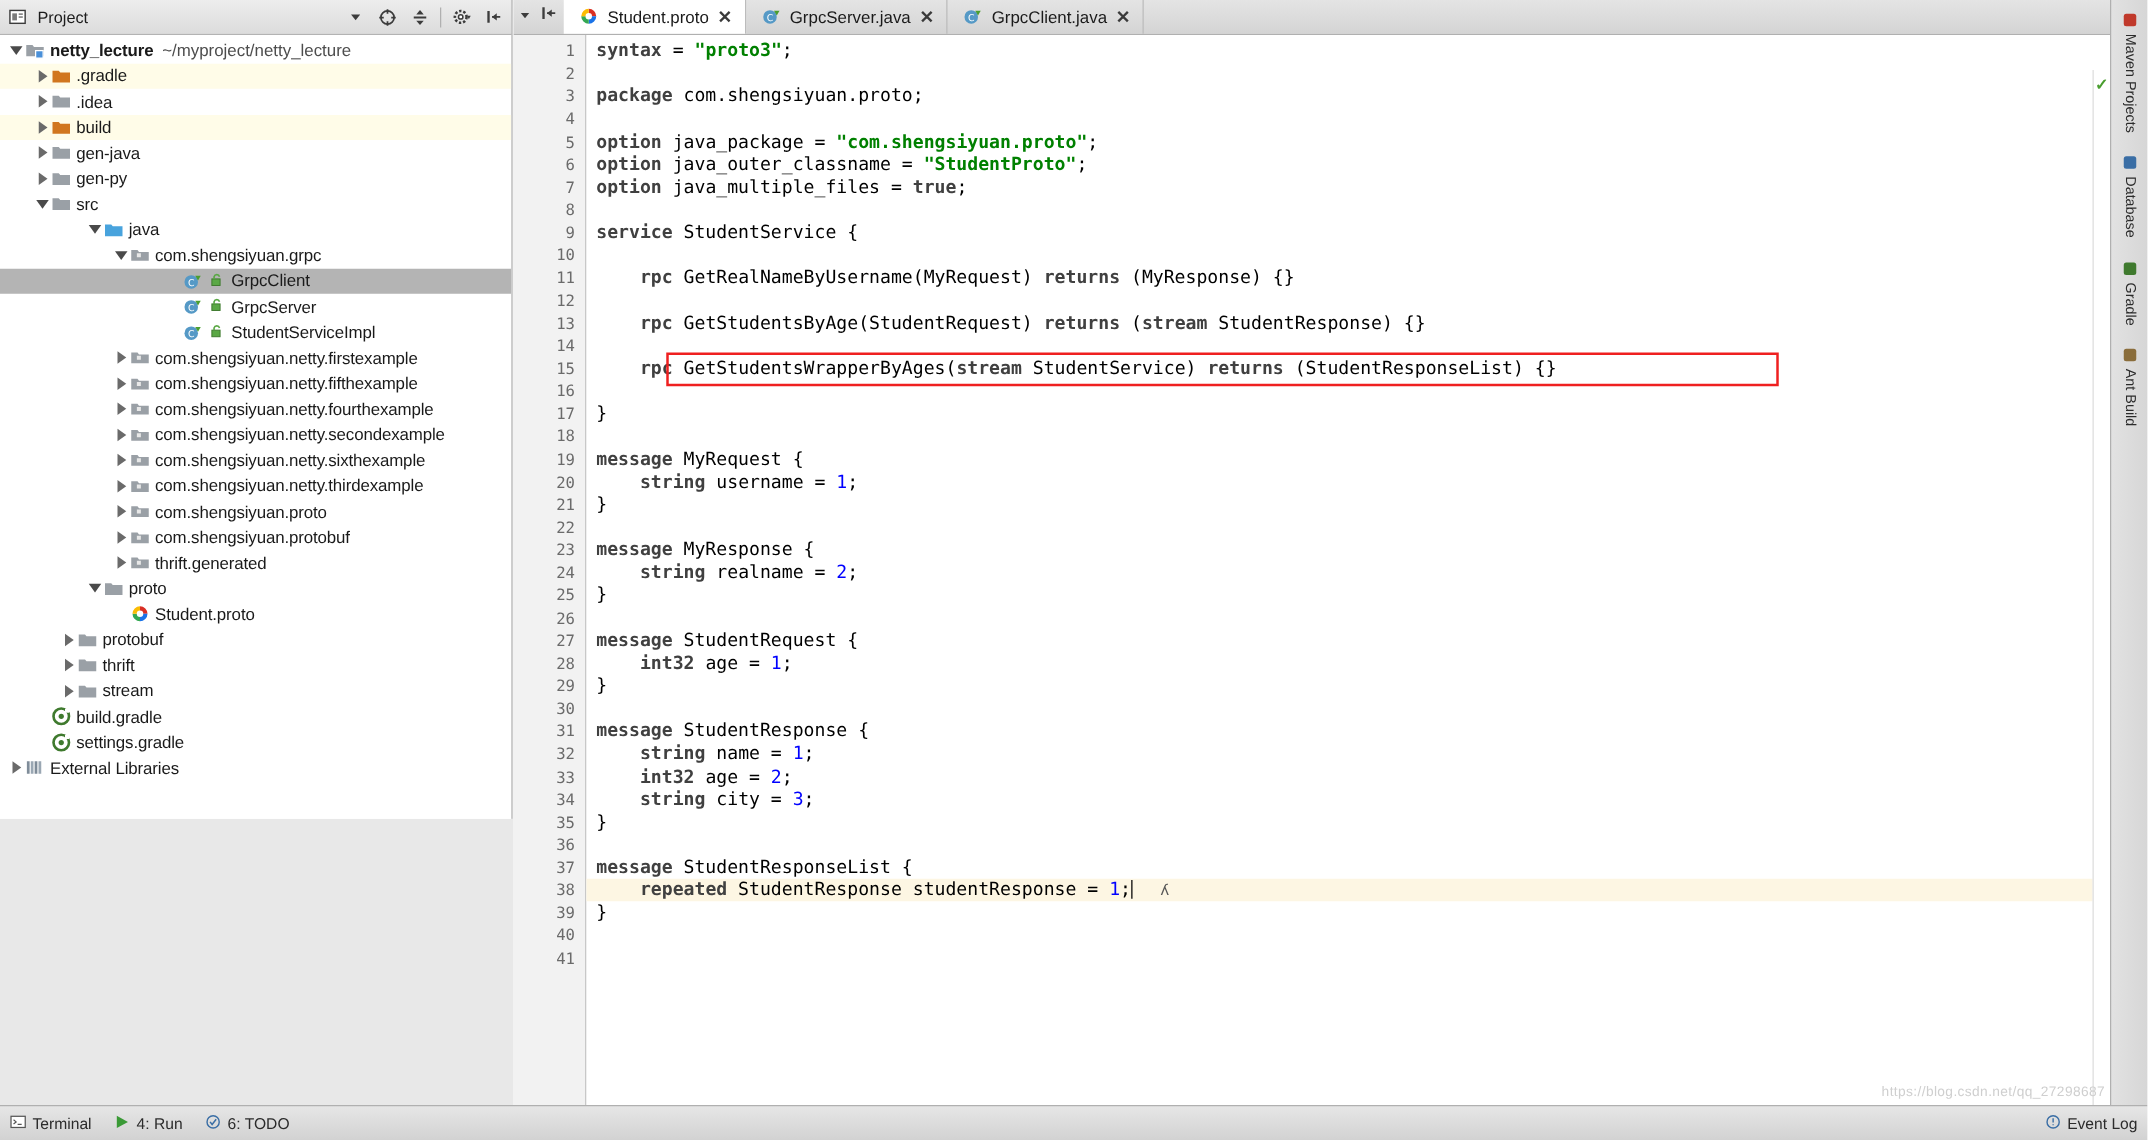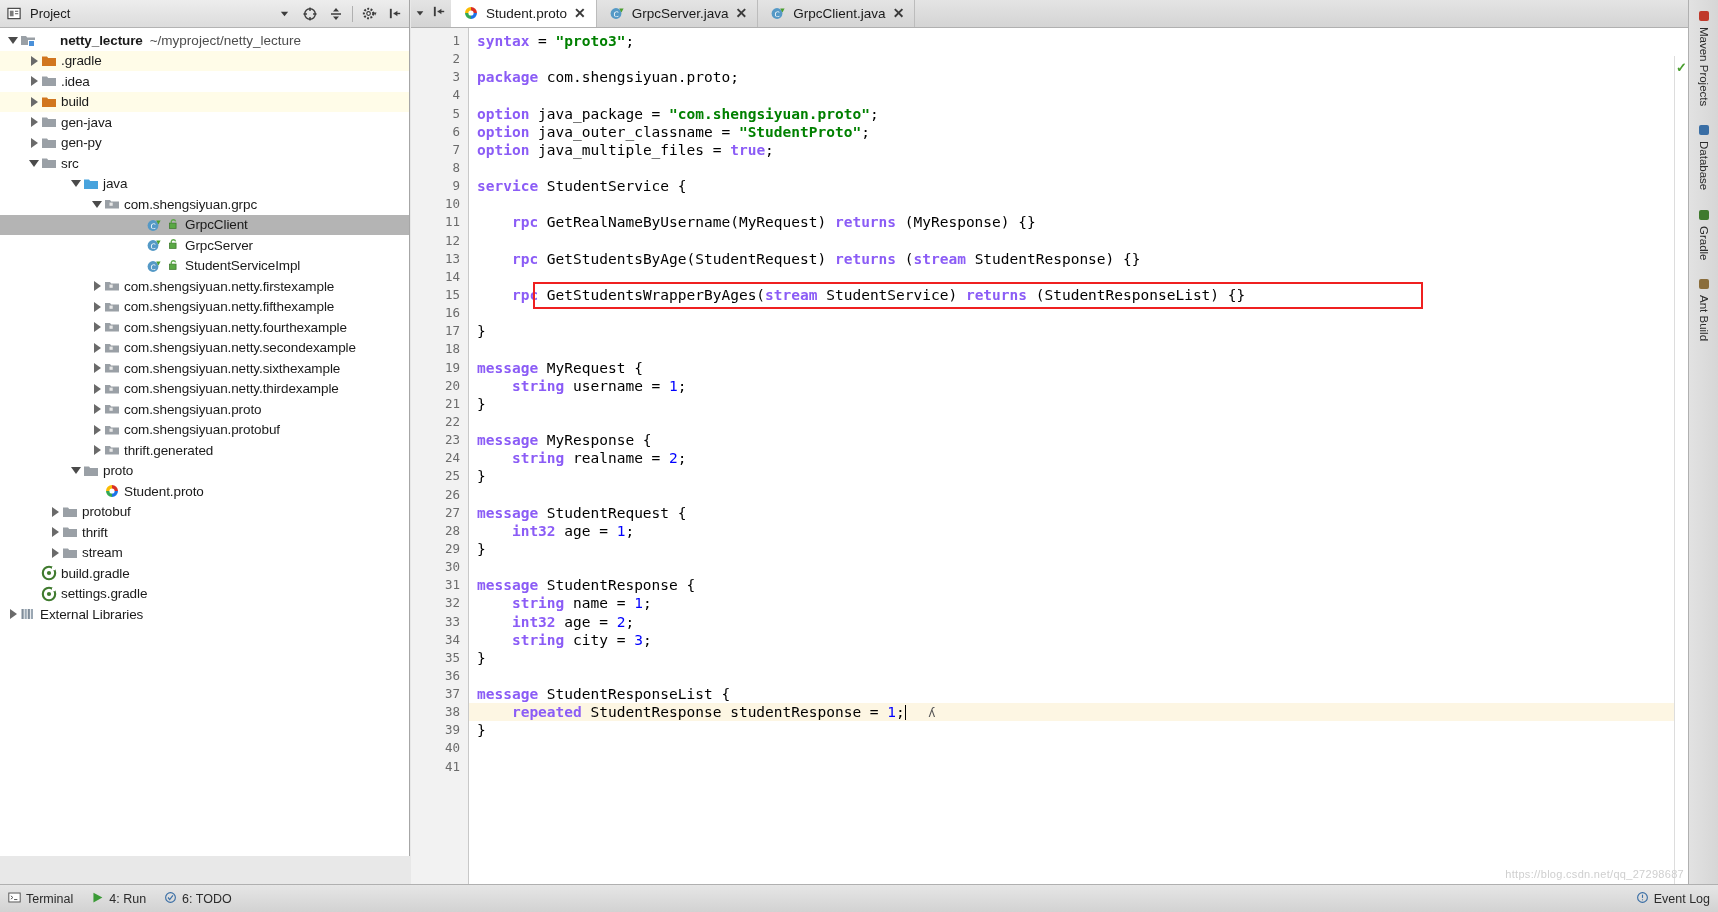--- a/index.html
+++ b/index.html
@@ -6,21 +6,21 @@
   html, body {
     width: 1718px; height: 912px;
     font-family: "Liberation Sans", sans-serif;
     background: #ffffff;
     overflow: hidden;
   }
   .app { position: relative; width: 1718px; height: 912px; background: #e8e8e8; }
 
   
   .project-panel {
-    position: absolute; left: 0; top: 0; width: 410px; height: 856px;
+    position: absolute; left: 0; top: 0; width: 410px; height: 655px;
     background: #ffffff; border-right: 1px solid #a6a6a6;
   }
   .panel-header {
     height: 28px; background: linear-gradient(#ededed,#dcdcdc);
     border-bottom: 1px solid #b3b3b3;
     display: flex; align-items: center; padding: 0 4px; gap: 6px;
   }
   .panel-title { font-size: 13px; color: #1c1c1c; }
   .ph-spacer { flex: 1; }
   .ph-icon { width: 20px; height: 20px; display: flex; align-items: center; justify-content: center; cursor: default; }
@@ -37,21 +37,21 @@
   }
   .row.excluded { background: #fffce8; }
   .row.selected { background: #b4b4b4; }
   .row .arrow {
     width: 14px; height: 14px; flex: 0 0 14px;
     display: flex; align-items: center; justify-content: center;
     font-size: 0;
   }
   .row .ic { width: 16px; height: 16px; flex: 0 0 16px; margin-right: 4px; display:flex; align-items:center; justify-content:center;}
   .row .lbl { font-size: 13.5px; letter-spacing: -0.1px; }
-  .row .lbl.bold { font-weight: bold; margin-left: 20px; }
+  .row .lbl.bold { font-weight: bold; }
   .row .sub { color: #4d4d4d; font-size: 13.5px; margin-left: 7px; }
   .mod-badge { width: 16px; height: 16px; flex: 0 0 16px; margin-right: 3px; }
 
   
   .tri-r { width:0;height:0;border-left:7px solid #6a6a6a;border-top:5px solid transparent;border-bottom:5px solid transparent; }
   .tri-d { width:0;height:0;border-top:7px solid #4a4a4a;border-left:5px solid transparent;border-right:5px solid transparent; }
 
   
   .editor-area {
     position: absolute; left: 411px; top: 0; right: 30px; height: 884px;
@@ -80,21 +80,21 @@
   .gutter div {
     height: 18.15px; line-height: 18.15px; font-family: "DejaVu Sans Mono", monospace;
     font-size: 12.5px; color: #6b6b6b; padding-right: 8px;
   }
   .code {
     flex: 1; padding-top: 4px; position: relative; overflow: hidden;
     font-family: "DejaVu Sans Mono", monospace; font-size: 14.5px;
   }
   .cl { height: 18.15px; line-height: 18.15px; white-space: pre; padding-left: 8px; }
   .cl.caret-line { background: #fdf6e3; }
-  .kw { color: #8b5cf6; font-weight: bold; text-align: right; }
+  .kw { color: #404040; font-weight: bold; text-align: right; }
   .str { color: #008000; font-weight: bold; }
   .num { color: #0000ff; }
   .pl { color: #000000; }
 
   .redbox {
     position: absolute; border: 2px solid #ef2020; pointer-events: none;
   }
   .caret {
     display: inline-block; width: 1.5px; height: 15px; background: #000;
     vertical-align: -3px;

